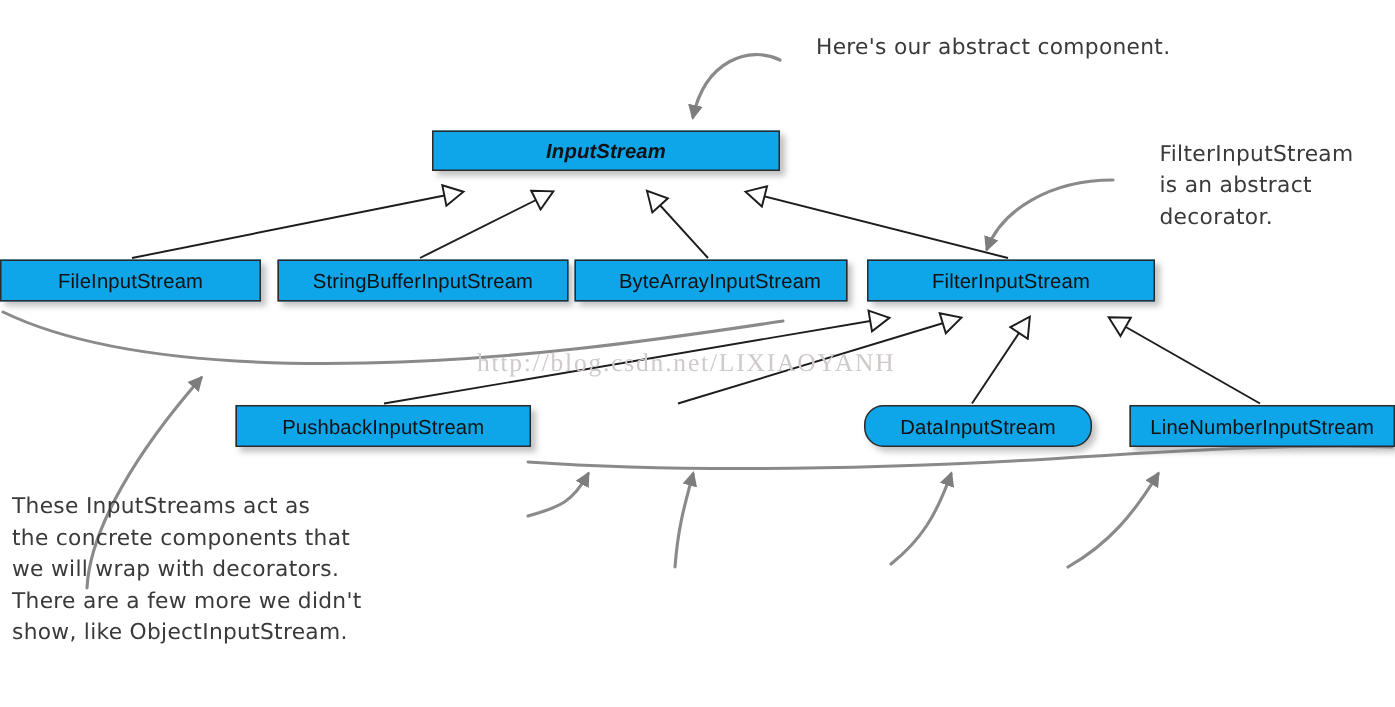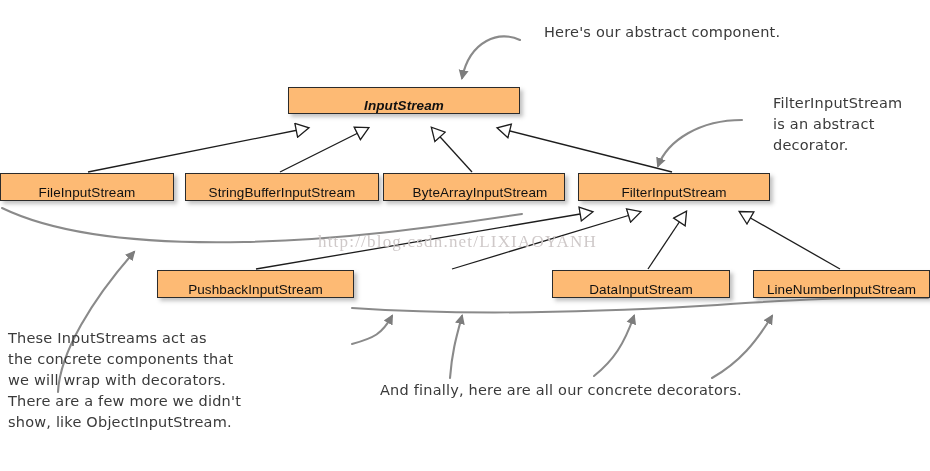--- a/index.html
+++ b/index.html
@@ -11,24 +11,24 @@
     position: relative;
     width: 930px;
     height: 471px;
     background: #ffffff;
     overflow: hidden;
     font-family: "Liberation Sans", sans-serif;
   }
   .uml-box {
     position: absolute;
     box-sizing: border-box;
-    background: #fdba74;
+    background: #0ea5e9;
     border: 1px solid #2b2b2b;
     display: flex;
-    align-items: flex-end;
+    align-items: center;
     justify-content: center;
     font-family: "Liberation Sans", sans-serif;
     font-size: 13.5px;
     color: #111111;
     letter-spacing: 0.1px;
     box-shadow: 3px 3px 4px rgba(120,120,120,0.45);
     white-space: nowrap;
   }
   .uml-box.abstract {
     font-style: italic;
@@ -124,37 +124,36 @@
 
   <div class="uml-box" style="left:578px; top:173px; width:192px; height:28px;">
     <span>FilterInputStream</span>
   </div>
 
   <div class="uml-box" style="left:157px; top:270px; width:197px; height:28px;">
     <span>PushbackInputStream</span>
   </div>
 
 
-  <div class="uml-box" style="left:552px; top:270px; width:178px; height:28px;">
+  <div class="uml-box" style="left:576px; top:270px; width:152px; height:28px;border-radius:13px;">
     <span>DataInputStream</span>
   </div>
 
   <div class="uml-box" style="left:753px; top:270px; width:177px; height:28px;">
     <span>LineNumberInputStream</span>
   </div>
 
   <div class="note" style="left:544px; top:22px;">Here's our abstract component.</div>
 
   <div class="note" style="left:773px; top:93px;">FilterInputStream
 is an abstract
 decorator.</div>
 
   <div class="note" style="left:8px; top:328px;">These InputStreams act as
 the concrete components that
 we will wrap with decorators.
 There are a few more we didn't
 show, like ObjectInputStream.</div>
 
-  <div class="note" style="left:380px; top:380px;">And finally, here are all our concrete decorators.</div>
 
   <div class="watermark">http://blog.csdn.net/LIXIAOYANH</div>
 
 </div>
 
 </body></html>

